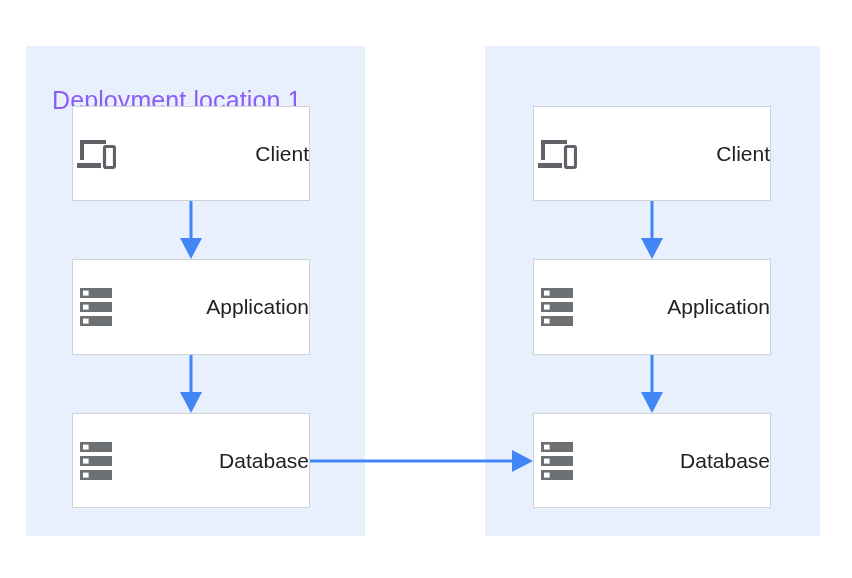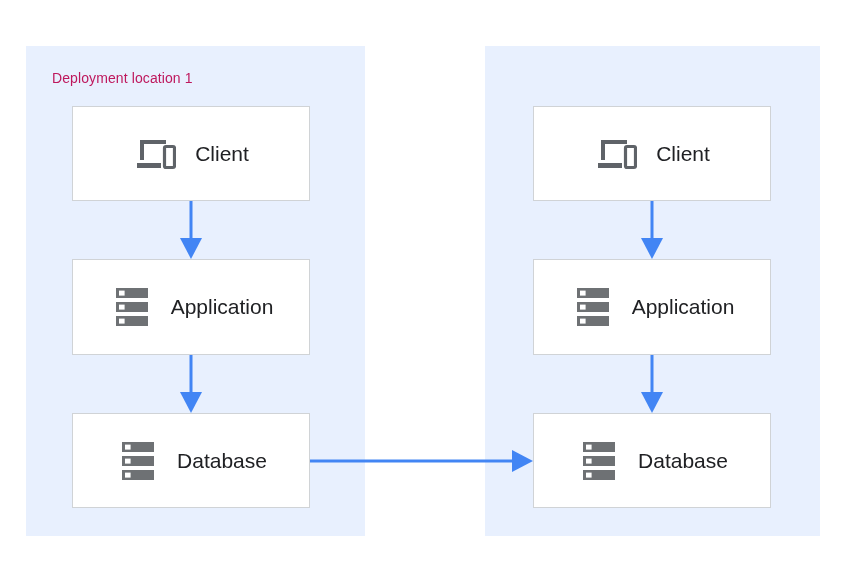--- a/index.html
+++ b/index.html
@@ -18,34 +18,35 @@
     width: 852px;
     height: 578px;
     background: #ffffff;
   }
   .zone {
     position: absolute;
     background: #e8f0fe;
   }
   .zone-label {
     position: absolute;
-    color: #be185d;
-    font-size: 14px;
+    color: #8b5cf6;
+    font-size: 25px;
     font-family: "Liberation Sans", sans-serif;
     letter-spacing: 0.1px;
     white-space: nowrap;
+    margin-top: 16px;
   }
   .node {
     position: absolute;
     background: #ffffff;
     border: 1px solid #d0d3d6;
     box-sizing: border-box;
     display: flex;
     align-items: center;
-    justify-content: center;
+    justify-content: space-between;
     gap: 16px;
   }
   .node-icon {
     width: 46px;
     height: 46px;
     flex: 0 0 auto;
     display: flex;
     align-items: center;
     justify-content: center;
   }

